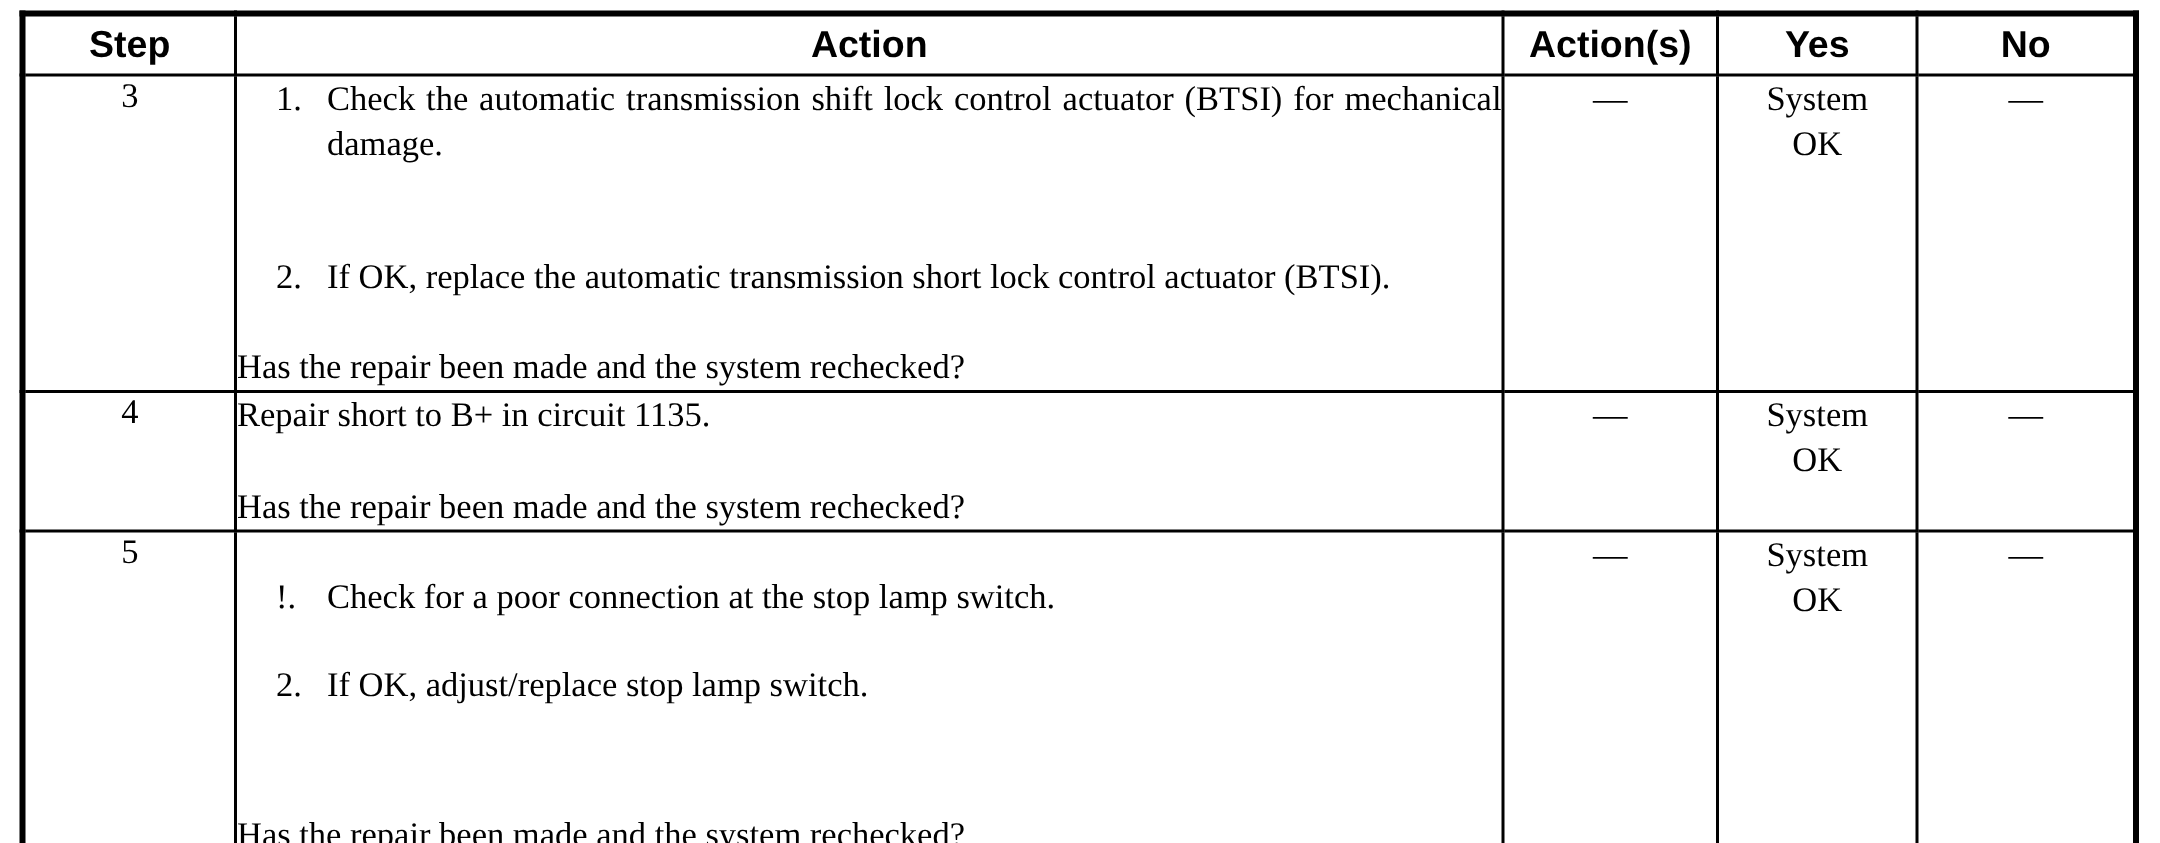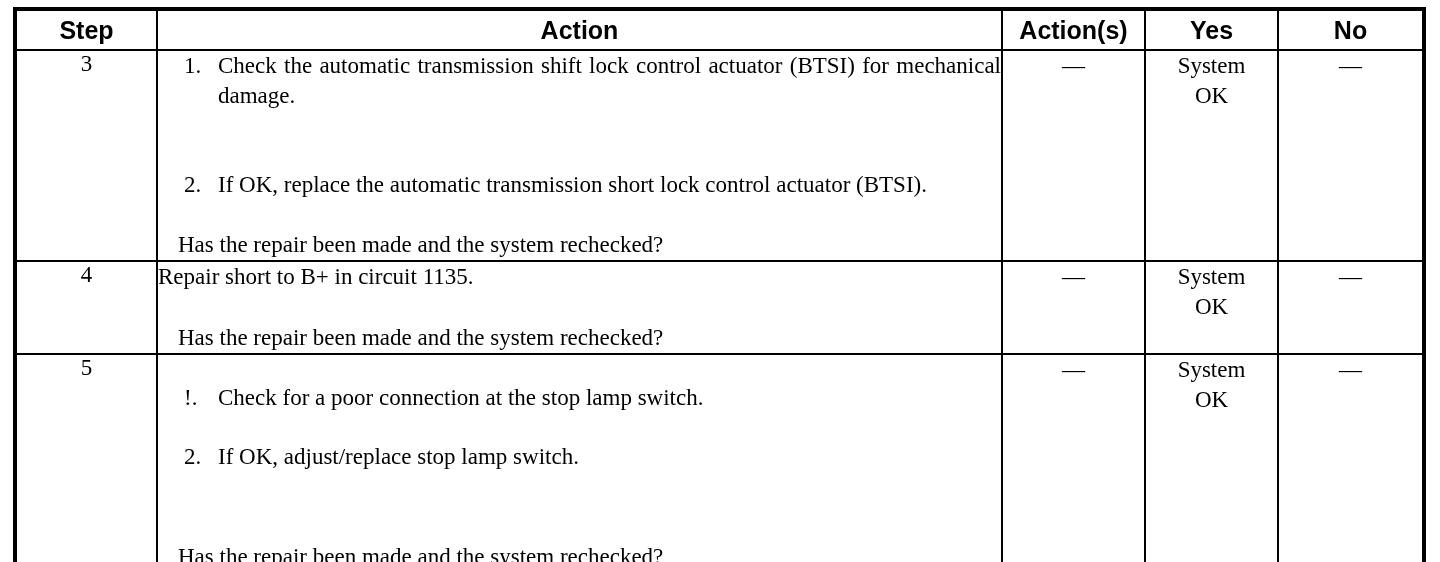--- a/index.html
+++ b/index.html
@@ -103,21 +103,20 @@
 
   .gap-lg { height: 58px; }
   .gap-md { height: 30px; }
   .gap-xl { height: 70px; }
 
   .plain-line {
     text-align: left;
   }
   .q-line {
     text-align: left;
-    padding-left: 20px;
   }
   .tight li { margin-bottom: 0; }
 
   .nowrap { white-space: nowrap; margin-top: 28px; }
 </style>
 </head>
 <body>
 
 <div id="diag-table-wrap">
   <table class="diag">

